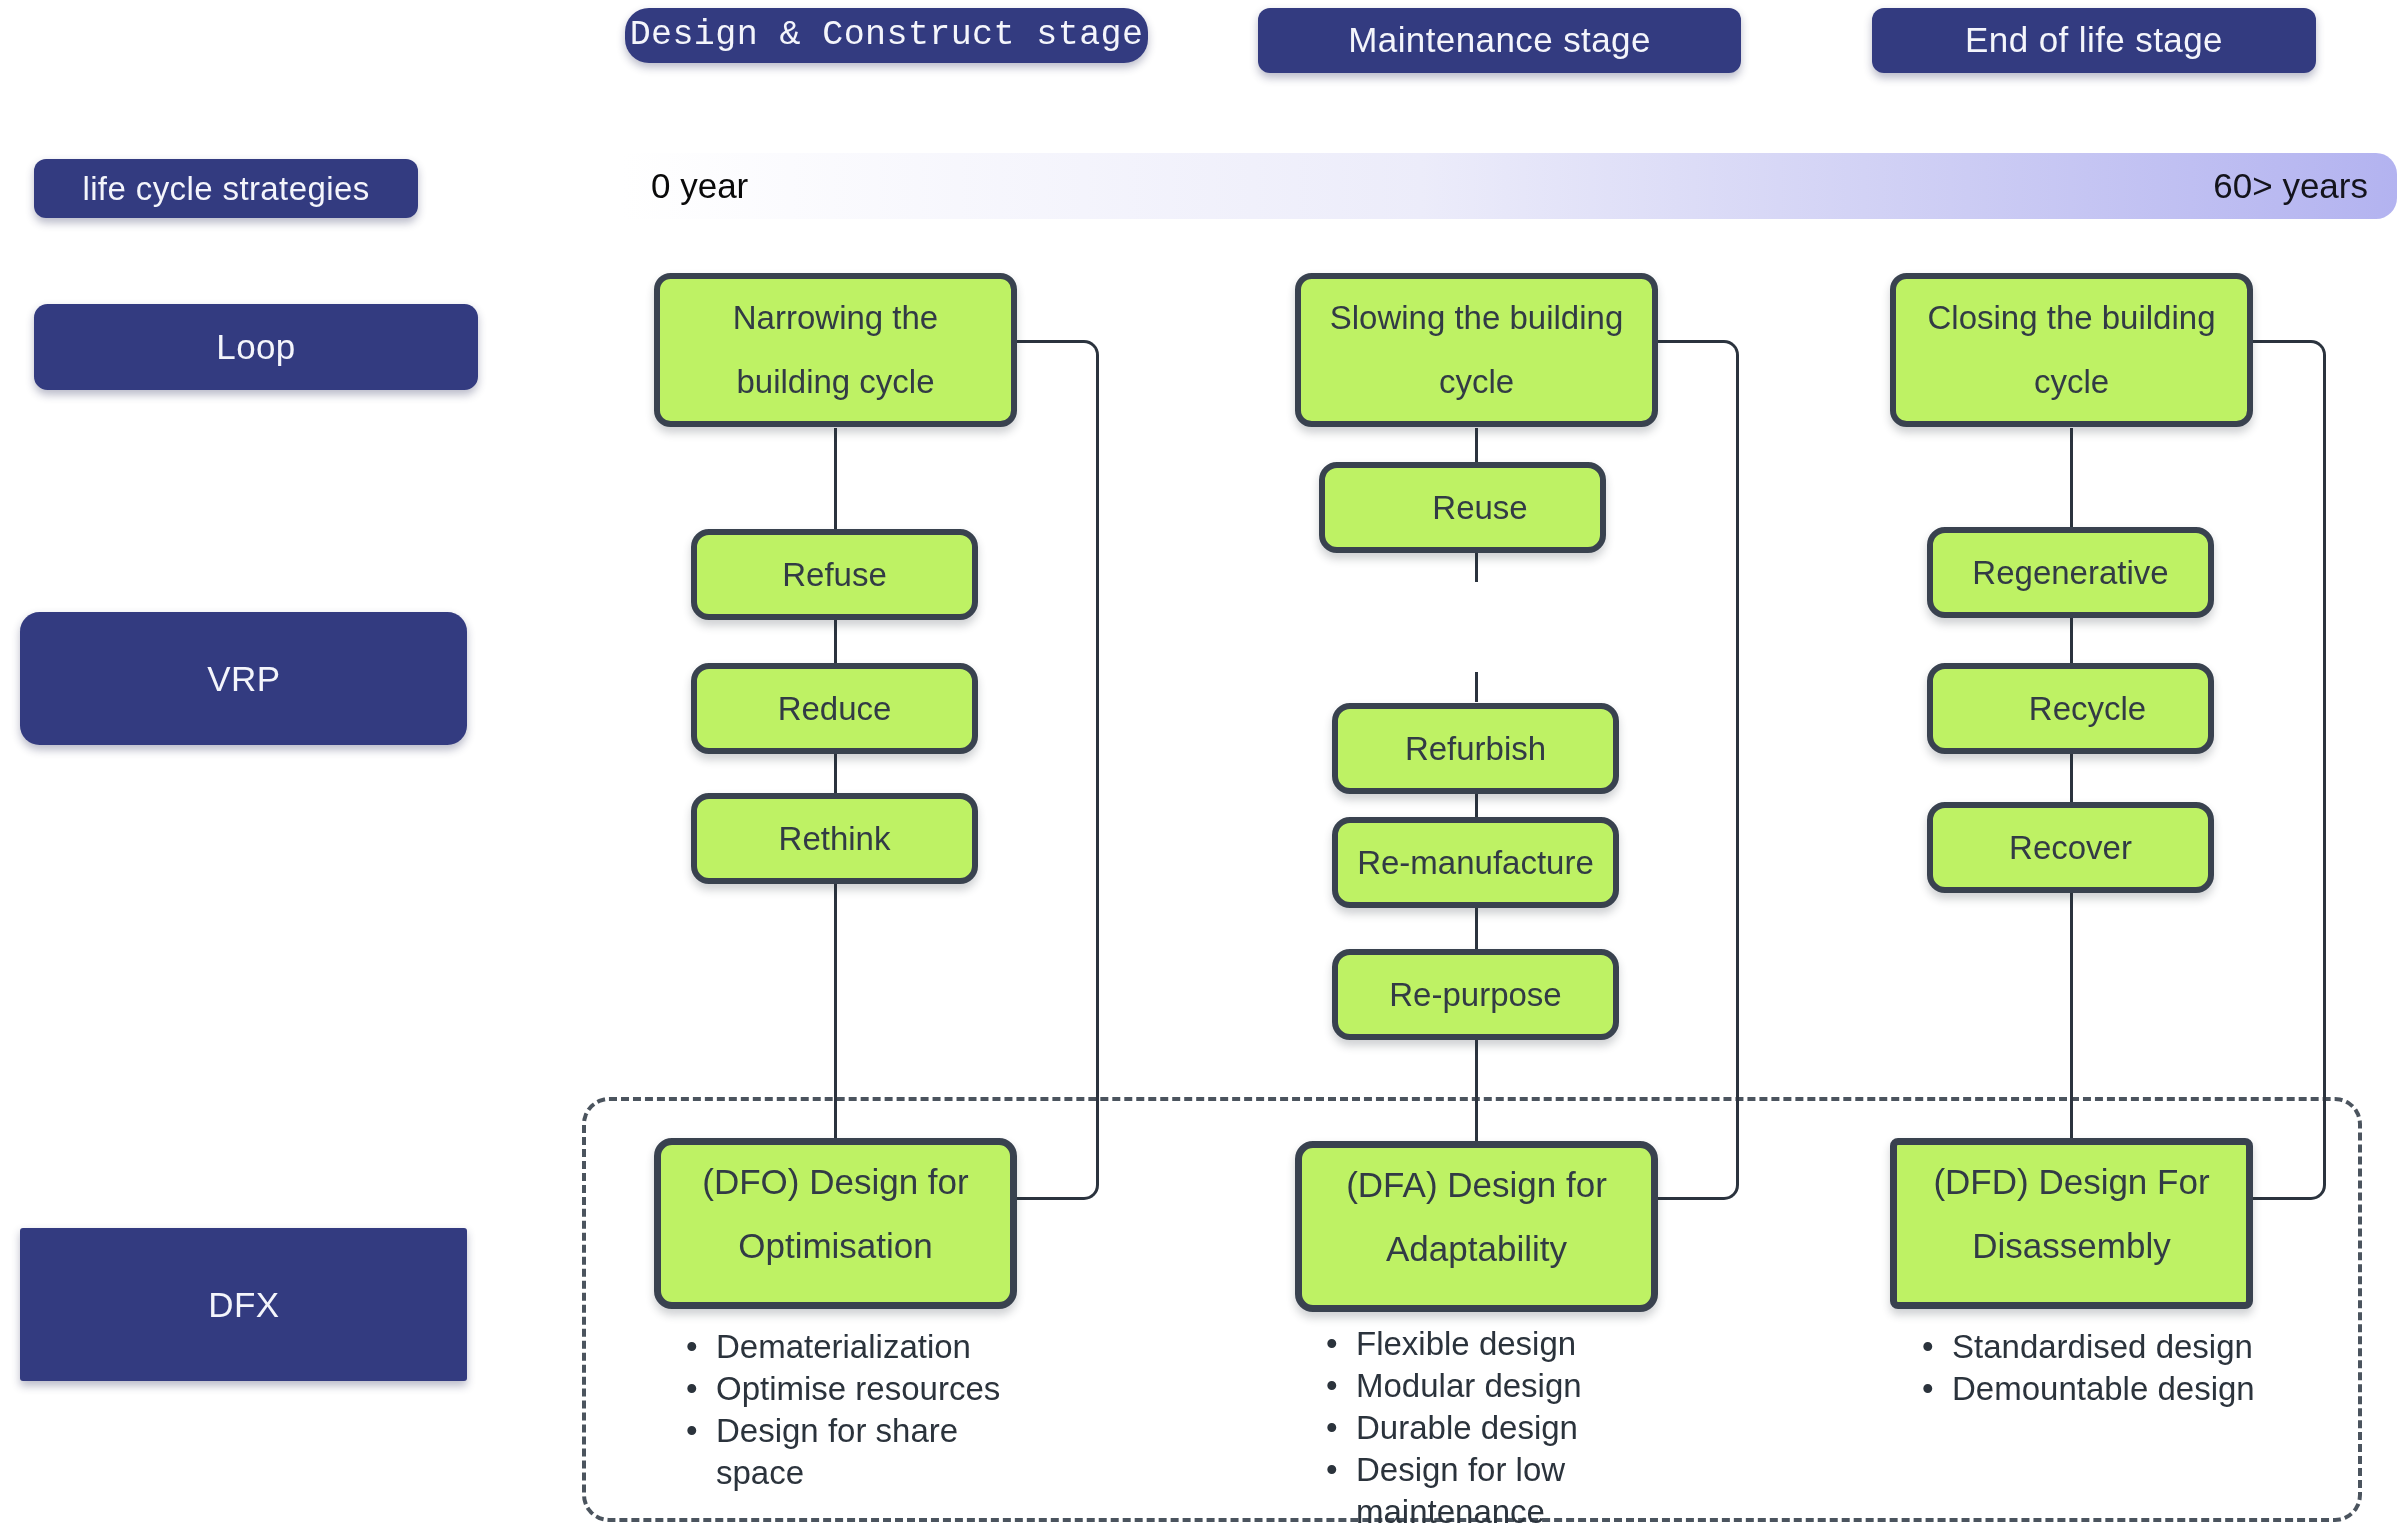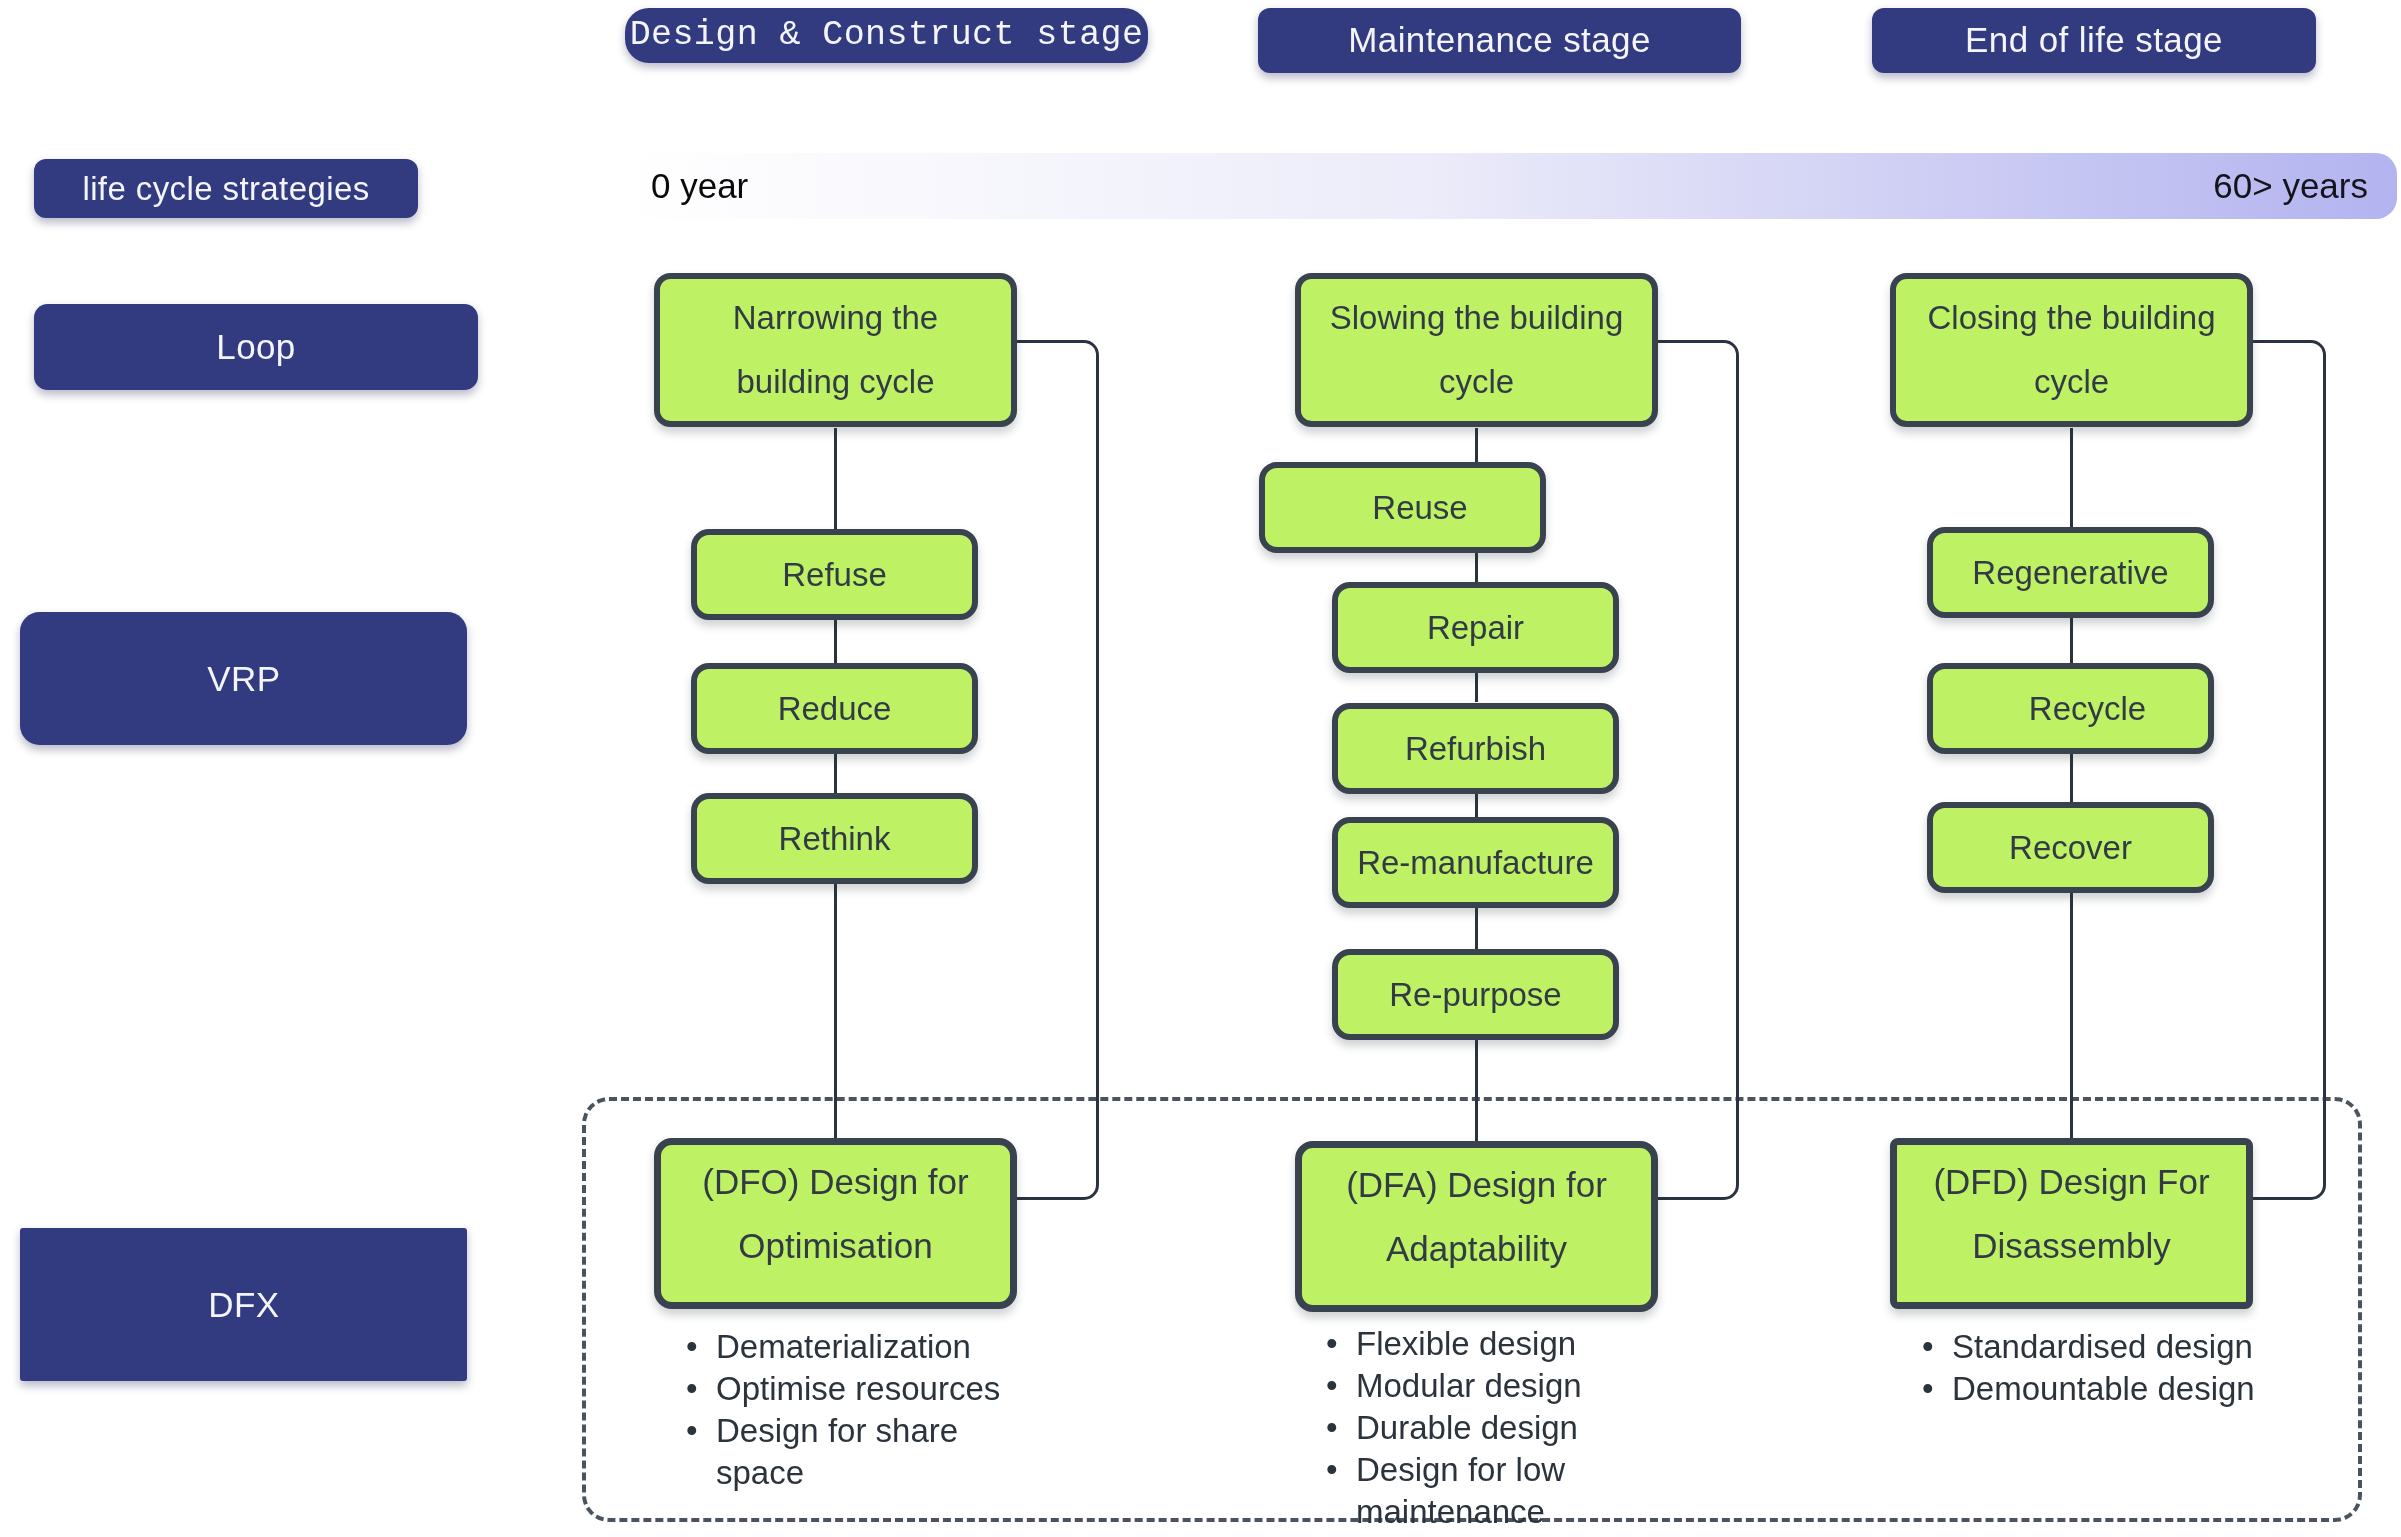--- a/index.html
+++ b/index.html
@@ -173,22 +173,21 @@
   </div>
   <div class="bullets" style="left:680px; top:1326px; width:347px;">
     <div class="bullet">Dematerialization</div>
     <div class="bullet">Optimise resources</div>
     <div class="bullet">Design for share space</div>
   </div>
 
   <div class="flowbox topbox" style="left:1295px;">
     <span class="inner">Slowing the building cycle</span>
   </div>
-  <div class="flowbox smallbox" style="left:1259px; top:462px;padding-left:35px;">Reuse</div>
-  <div class="flowbox smallbox" style="left:1332px; top:582px;">Repair</div>
+  <div class="flowbox smallbox" style="left:1319px; top:462px;padding-left:35px;">Reuse</div>
   <div class="flowbox smallbox" style="left:1332px; top:703px;">Refurbish</div>
   <div class="flowbox smallbox" style="left:1332px; top:817px;">Re-manufacture</div>
   <div class="flowbox smallbox" style="left:1332px; top:949px;">Re-purpose</div>
   <div class="flowbox dfxbox" style="left:1295px; top:1141px;">
     <span class="inner">(DFA) Design for Adaptability</span>
   </div>
   <div class="bullets" style="left:1320px; top:1323px; width:363px;">
     <div class="bullet" style="line-height:42px;">Flexible design</div>
     <div class="bullet" style="line-height:42px;">Modular design</div>
     <div class="bullet" style="line-height:42px;">Durable design</div>

